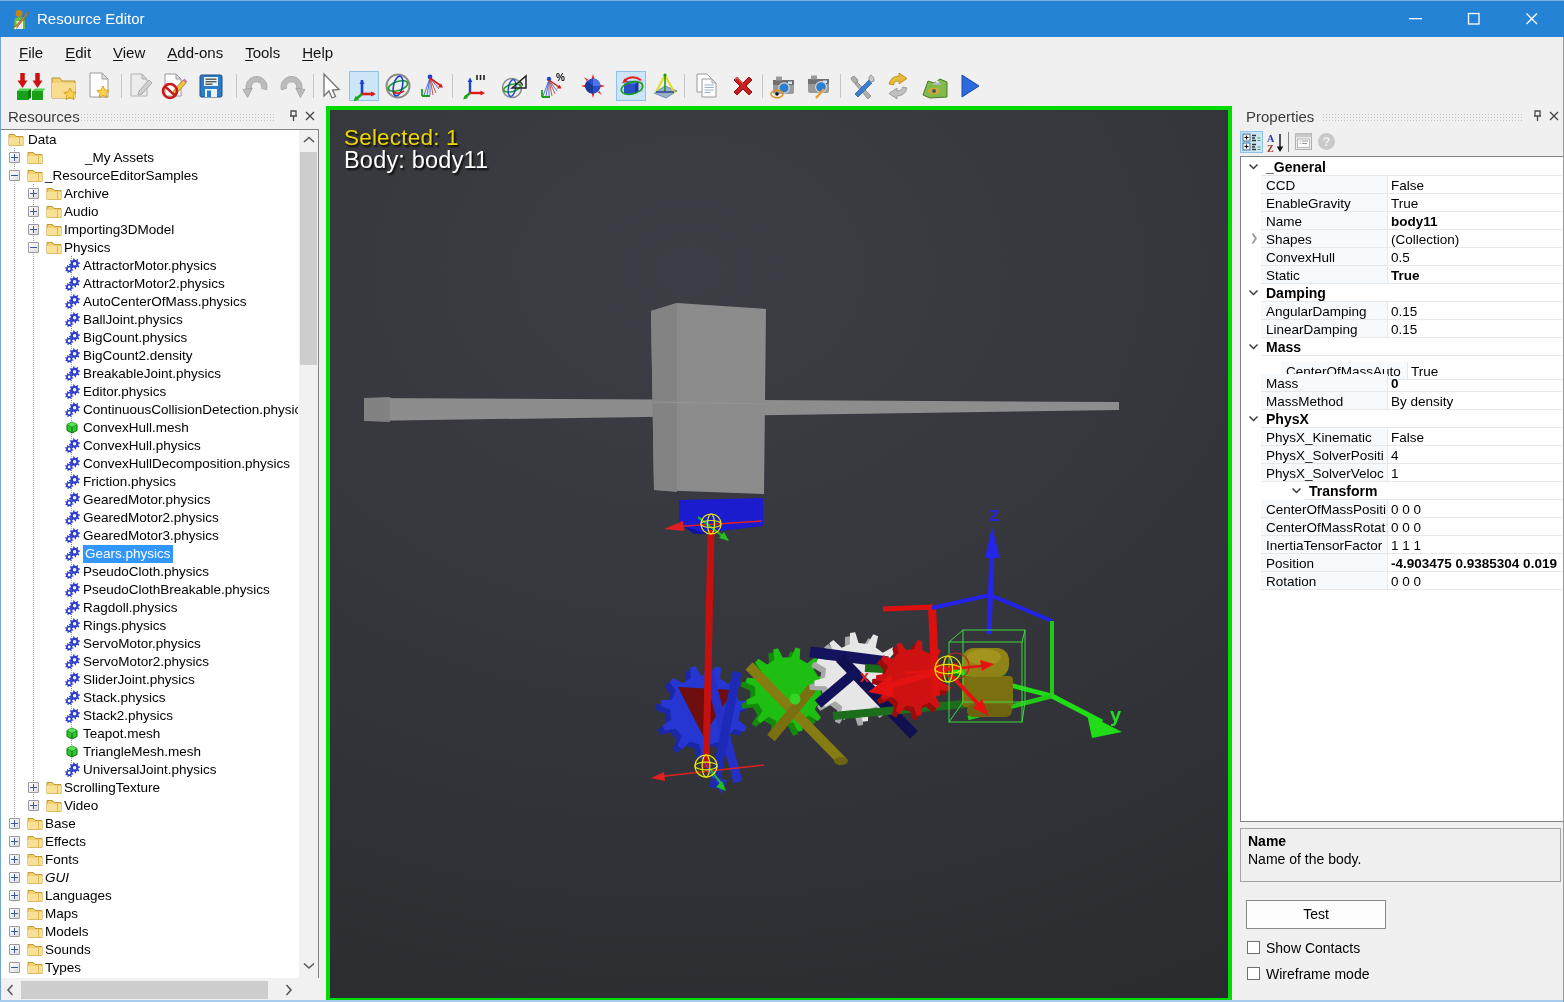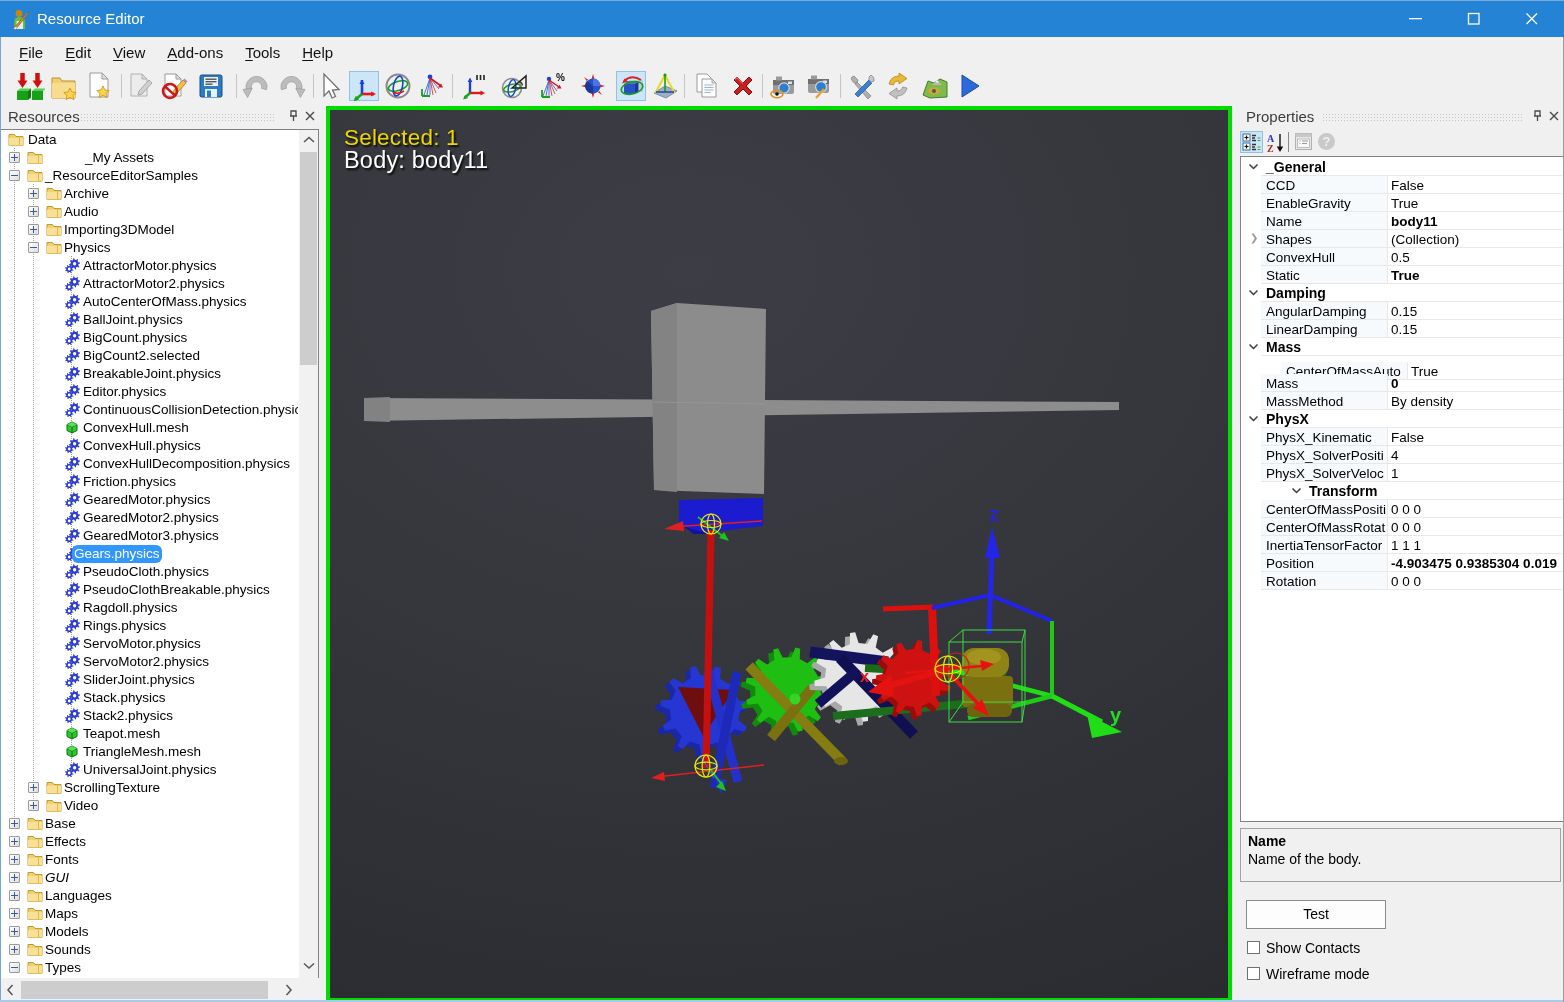--- a/index.html
+++ b/index.html
@@ -399,21 +399,21 @@
     </div>
     <div class="trow" style="left:0;top:216px;width:298px;">
       <svg style="position:absolute;left:63px;top:1px" width="16" height="16" viewBox="0 0 16 16">
         <g fill="#2d3ed0">
           <path d="M14.28,8.36 15.40,9.69 14.89,10.40 13.29,9.76 12.10,10.51 11.95,12.23 11.09,12.38 10.41,10.80 9.04,10.48 7.71,11.60 7.00,11.09 7.64,9.49 6.89,8.30 5.17,8.15 5.02,7.29 6.60,6.61 6.92,5.24 5.80,3.91 6.31,3.20 7.91,3.84 9.10,3.09 9.25,1.37 10.11,1.22 10.79,2.80 12.16,3.12 13.49,2.00 14.20,2.51 13.56,4.11 14.31,5.30 16.03,5.45 16.18,6.31 14.60,6.99 Z"></path>
           <path d="M8.28,12.31 9.47,13.05 9.26,13.71 7.87,13.57 7.16,14.40 7.48,15.76 6.86,16.07 5.98,15.00 4.89,15.08 4.15,16.27 3.49,16.06 3.63,14.67 2.80,13.96 1.44,14.28 1.13,13.66 2.20,12.78 2.12,11.69 0.93,10.95 1.14,10.29 2.53,10.43 3.24,9.60 2.92,8.24 3.54,7.93 4.42,9.00 5.51,8.92 6.25,7.73 6.91,7.94 6.77,9.33 7.60,10.04 8.96,9.72 9.27,10.34 8.20,11.22 Z"></path>
           <circle cx="10.6" cy="6.8" r="1.7" fill="#fff"></circle>
           <circle cx="5.2" cy="12" r="1.4" fill="#fff"></circle>
         </g>
       </svg>
-      <span class="lbl" style="left:82px;">BigCount2.selected</span>
+      <span class="lbl" style="left:82px;">BigCount2.density</span>
     </div>
     <div class="trow" style="left:0;top:234px;width:298px;">
       <svg style="position:absolute;left:63px;top:1px" width="16" height="16" viewBox="0 0 16 16">
         <g fill="#2d3ed0">
           <path d="M14.28,8.36 15.40,9.69 14.89,10.40 13.29,9.76 12.10,10.51 11.95,12.23 11.09,12.38 10.41,10.80 9.04,10.48 7.71,11.60 7.00,11.09 7.64,9.49 6.89,8.30 5.17,8.15 5.02,7.29 6.60,6.61 6.92,5.24 5.80,3.91 6.31,3.20 7.91,3.84 9.10,3.09 9.25,1.37 10.11,1.22 10.79,2.80 12.16,3.12 13.49,2.00 14.20,2.51 13.56,4.11 14.31,5.30 16.03,5.45 16.18,6.31 14.60,6.99 Z"></path>
           <path d="M8.28,12.31 9.47,13.05 9.26,13.71 7.87,13.57 7.16,14.40 7.48,15.76 6.86,16.07 5.98,15.00 4.89,15.08 4.15,16.27 3.49,16.06 3.63,14.67 2.80,13.96 1.44,14.28 1.13,13.66 2.20,12.78 2.12,11.69 0.93,10.95 1.14,10.29 2.53,10.43 3.24,9.60 2.92,8.24 3.54,7.93 4.42,9.00 5.51,8.92 6.25,7.73 6.91,7.94 6.77,9.33 7.60,10.04 8.96,9.72 9.27,10.34 8.20,11.22 Z"></path>
           <circle cx="10.6" cy="6.8" r="1.7" fill="#fff"></circle>
           <circle cx="5.2" cy="12" r="1.4" fill="#fff"></circle>
         </g>
       </svg>
@@ -517,21 +517,21 @@
     </div>
     <div class="trow" style="left:0;top:414px;width:298px;">
       <svg style="position:absolute;left:63px;top:1px" width="16" height="16" viewBox="0 0 16 16">
         <g fill="#2d3ed0">
           <path d="M14.28,8.36 15.40,9.69 14.89,10.40 13.29,9.76 12.10,10.51 11.95,12.23 11.09,12.38 10.41,10.80 9.04,10.48 7.71,11.60 7.00,11.09 7.64,9.49 6.89,8.30 5.17,8.15 5.02,7.29 6.60,6.61 6.92,5.24 5.80,3.91 6.31,3.20 7.91,3.84 9.10,3.09 9.25,1.37 10.11,1.22 10.79,2.80 12.16,3.12 13.49,2.00 14.20,2.51 13.56,4.11 14.31,5.30 16.03,5.45 16.18,6.31 14.60,6.99 Z"></path>
           <path d="M8.28,12.31 9.47,13.05 9.26,13.71 7.87,13.57 7.16,14.40 7.48,15.76 6.86,16.07 5.98,15.00 4.89,15.08 4.15,16.27 3.49,16.06 3.63,14.67 2.80,13.96 1.44,14.28 1.13,13.66 2.20,12.78 2.12,11.69 0.93,10.95 1.14,10.29 2.53,10.43 3.24,9.60 2.92,8.24 3.54,7.93 4.42,9.00 5.51,8.92 6.25,7.73 6.91,7.94 6.77,9.33 7.60,10.04 8.96,9.72 9.27,10.34 8.20,11.22 Z"></path>
           <circle cx="10.6" cy="6.8" r="1.7" fill="#fff"></circle>
           <circle cx="5.2" cy="12" r="1.4" fill="#fff"></circle>
         </g>
       </svg>
-      <span class="lbl sel" style="left:73px;border-radius:6px;">Gears.physics</span>
+      <span class="lbl sel" style="left:84px;">Gears.physics</span>
     </div>
     <div class="trow" style="left:0;top:432px;width:298px;">
       <svg style="position:absolute;left:63px;top:1px" width="16" height="16" viewBox="0 0 16 16">
         <g fill="#2d3ed0">
           <path d="M14.28,8.36 15.40,9.69 14.89,10.40 13.29,9.76 12.10,10.51 11.95,12.23 11.09,12.38 10.41,10.80 9.04,10.48 7.71,11.60 7.00,11.09 7.64,9.49 6.89,8.30 5.17,8.15 5.02,7.29 6.60,6.61 6.92,5.24 5.80,3.91 6.31,3.20 7.91,3.84 9.10,3.09 9.25,1.37 10.11,1.22 10.79,2.80 12.16,3.12 13.49,2.00 14.20,2.51 13.56,4.11 14.31,5.30 16.03,5.45 16.18,6.31 14.60,6.99 Z"></path>
           <path d="M8.28,12.31 9.47,13.05 9.26,13.71 7.87,13.57 7.16,14.40 7.48,15.76 6.86,16.07 5.98,15.00 4.89,15.08 4.15,16.27 3.49,16.06 3.63,14.67 2.80,13.96 1.44,14.28 1.13,13.66 2.20,12.78 2.12,11.69 0.93,10.95 1.14,10.29 2.53,10.43 3.24,9.60 2.92,8.24 3.54,7.93 4.42,9.00 5.51,8.92 6.25,7.73 6.91,7.94 6.77,9.33 7.60,10.04 8.96,9.72 9.27,10.34 8.20,11.22 Z"></path>
           <circle cx="10.6" cy="6.8" r="1.7" fill="#fff"></circle>
           <circle cx="5.2" cy="12" r="1.4" fill="#fff"></circle>
         </g>
       </svg>

